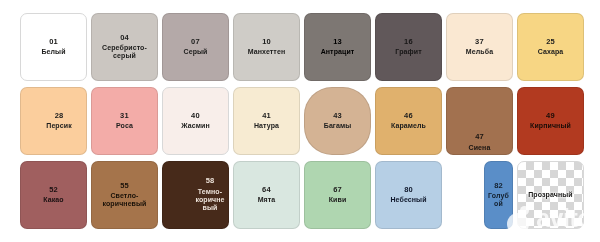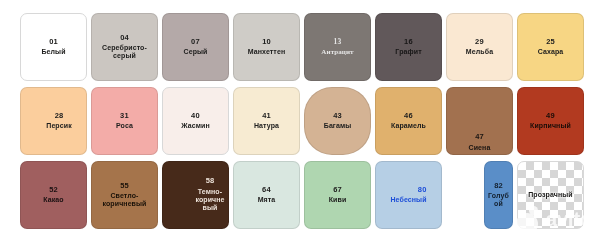--- a/index.html
+++ b/index.html
@@ -123,21 +123,21 @@
     position: absolute;
     left: 2px;
     top: 11px;
     width: 22px;
     height: 22px;
     border-radius: 50%;
     background: rgba(255,255,255,0.92);
   }
 
   #avito-watermark .wm-text {
-    font-size: 21px;
+    font-size: 25px;
     font-weight: bold;
     letter-spacing: -0.5px;
     color: rgba(255,255,255,0.92);
     line-height: 1;
     margin-bottom: 2px;
   }
 </style>
 </head>
 <body>
 
@@ -162,34 +162,34 @@
           <span class="swatch-name">Серый</span>
         </div>
       </div>
       <div class="swatch" style="background: rgb(207, 204, 199);">
         <div class="swatch-label" style="color: rgb(32, 32, 31);">
           <span class="swatch-code">10</span>
           <span class="swatch-name">Манхеттен</span>
         </div>
       </div>
       <div class="swatch" style="background: rgb(125, 119, 115);">
-        <div class="swatch-label" style="color: #e5e5e5; font-family: Liberation Serif, serif;">
+        <div class="swatch-label" style="color: #000000;">
           <span class="swatch-code">13</span>
           <span class="swatch-name">Антрацит</span>
         </div>
       </div>
       <div class="swatch" style="background: rgb(97, 88, 90);">
         <div class="swatch-label" style="color: rgb(23, 22, 22);">
           <span class="swatch-code">16</span>
           <span class="swatch-name">Графит</span>
         </div>
       </div>
       <div class="swatch" style="background: rgb(250, 232, 210);">
         <div class="swatch-label" style="color: rgb(32, 32, 31);">
-          <span class="swatch-code">29</span>
+          <span class="swatch-code">37</span>
           <span class="swatch-name">Мельба</span>
         </div>
       </div>
       <div class="swatch" style="background: rgb(247, 214, 132);">
         <div class="swatch-label" style="color: rgb(32, 32, 31);">
           <span class="swatch-code">25</span>
           <span class="swatch-name">Сахара</span>
         </div>
       </div>
       <div class="swatch" style="background: rgb(251, 206, 157); padding-left: 11px;">
@@ -264,21 +264,21 @@
           <span class="swatch-name">Мята</span>
         </div>
       </div>
       <div class="swatch" style="background: rgb(175, 214, 176);">
         <div class="swatch-label" style="color: rgb(32, 32, 31);">
           <span class="swatch-code">67</span>
           <span class="swatch-name">Киви</span>
         </div>
       </div>
       <div class="swatch" style="background: rgb(182, 207, 229);">
-        <div class="swatch-label" style="color: #1d4ed8; text-align: right;">
+        <div class="swatch-label" style="color: #0f172a;">
           <span class="swatch-code">80</span>
           <span class="swatch-name">Небесный</span>
         </div>
       </div>
       <div class="swatch" style="background: rgb(90, 142, 200); margin-left: 38px;">
         <div class="swatch-label" style="color: rgb(19, 32, 46);">
           <span class="swatch-code">82</span>
           <span class="swatch-name">Голубой</span>
         </div>
       </div>

